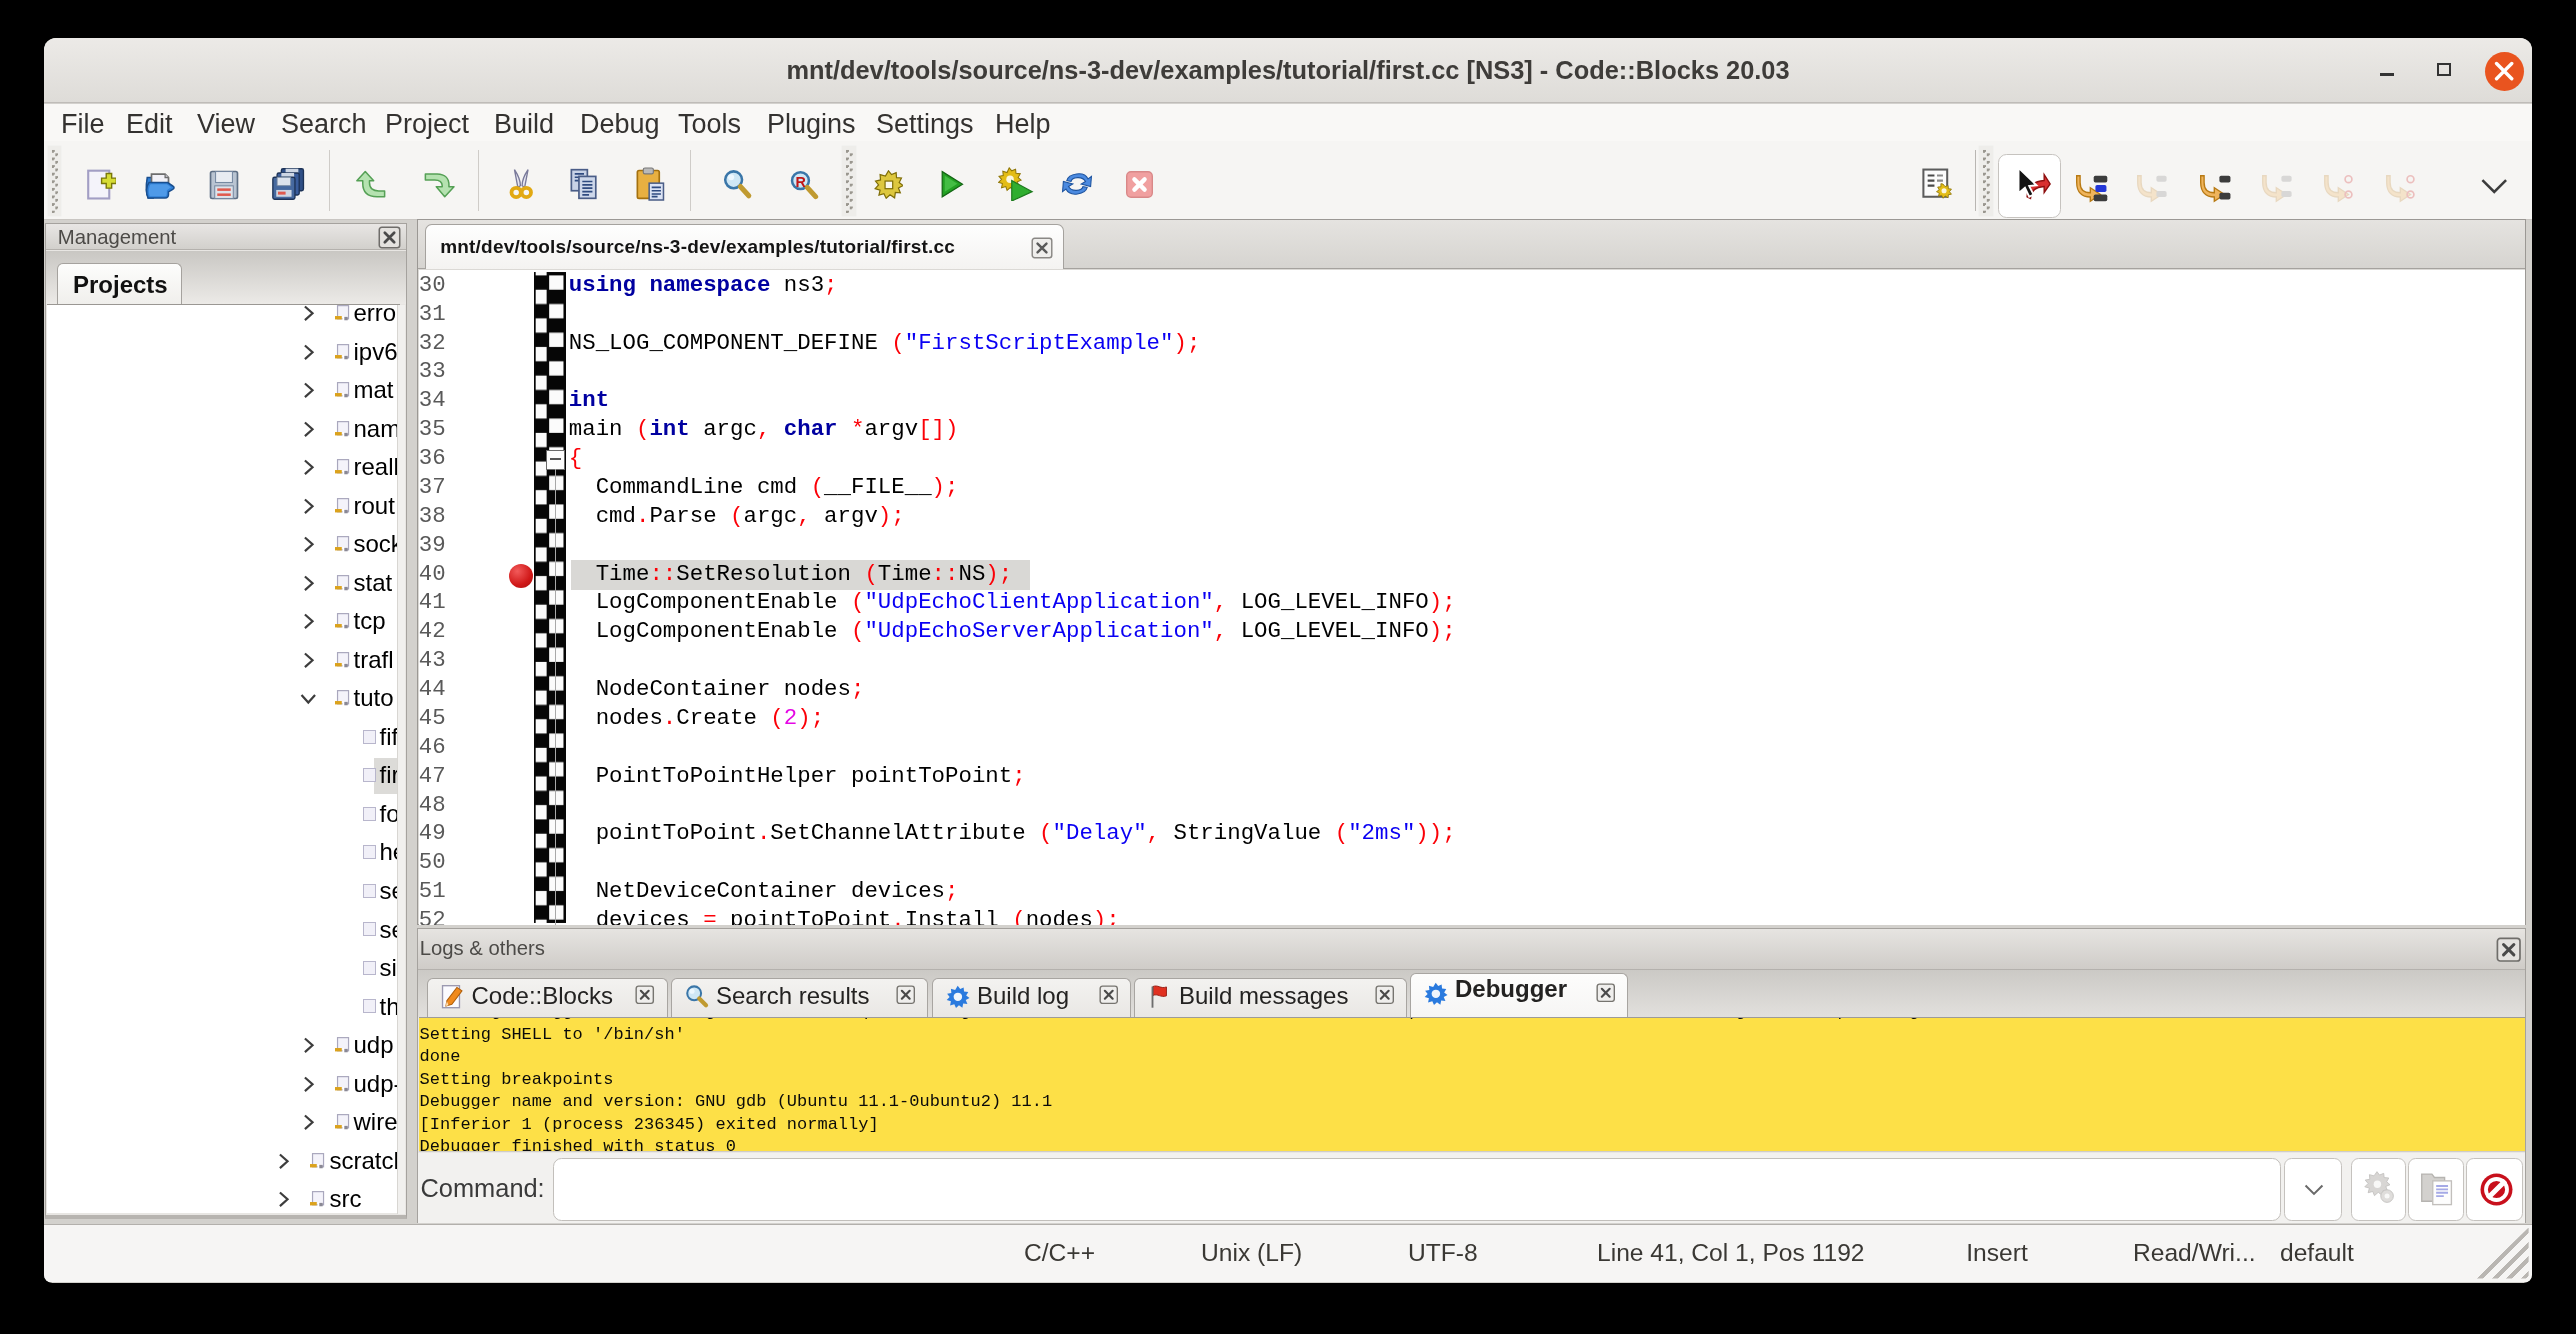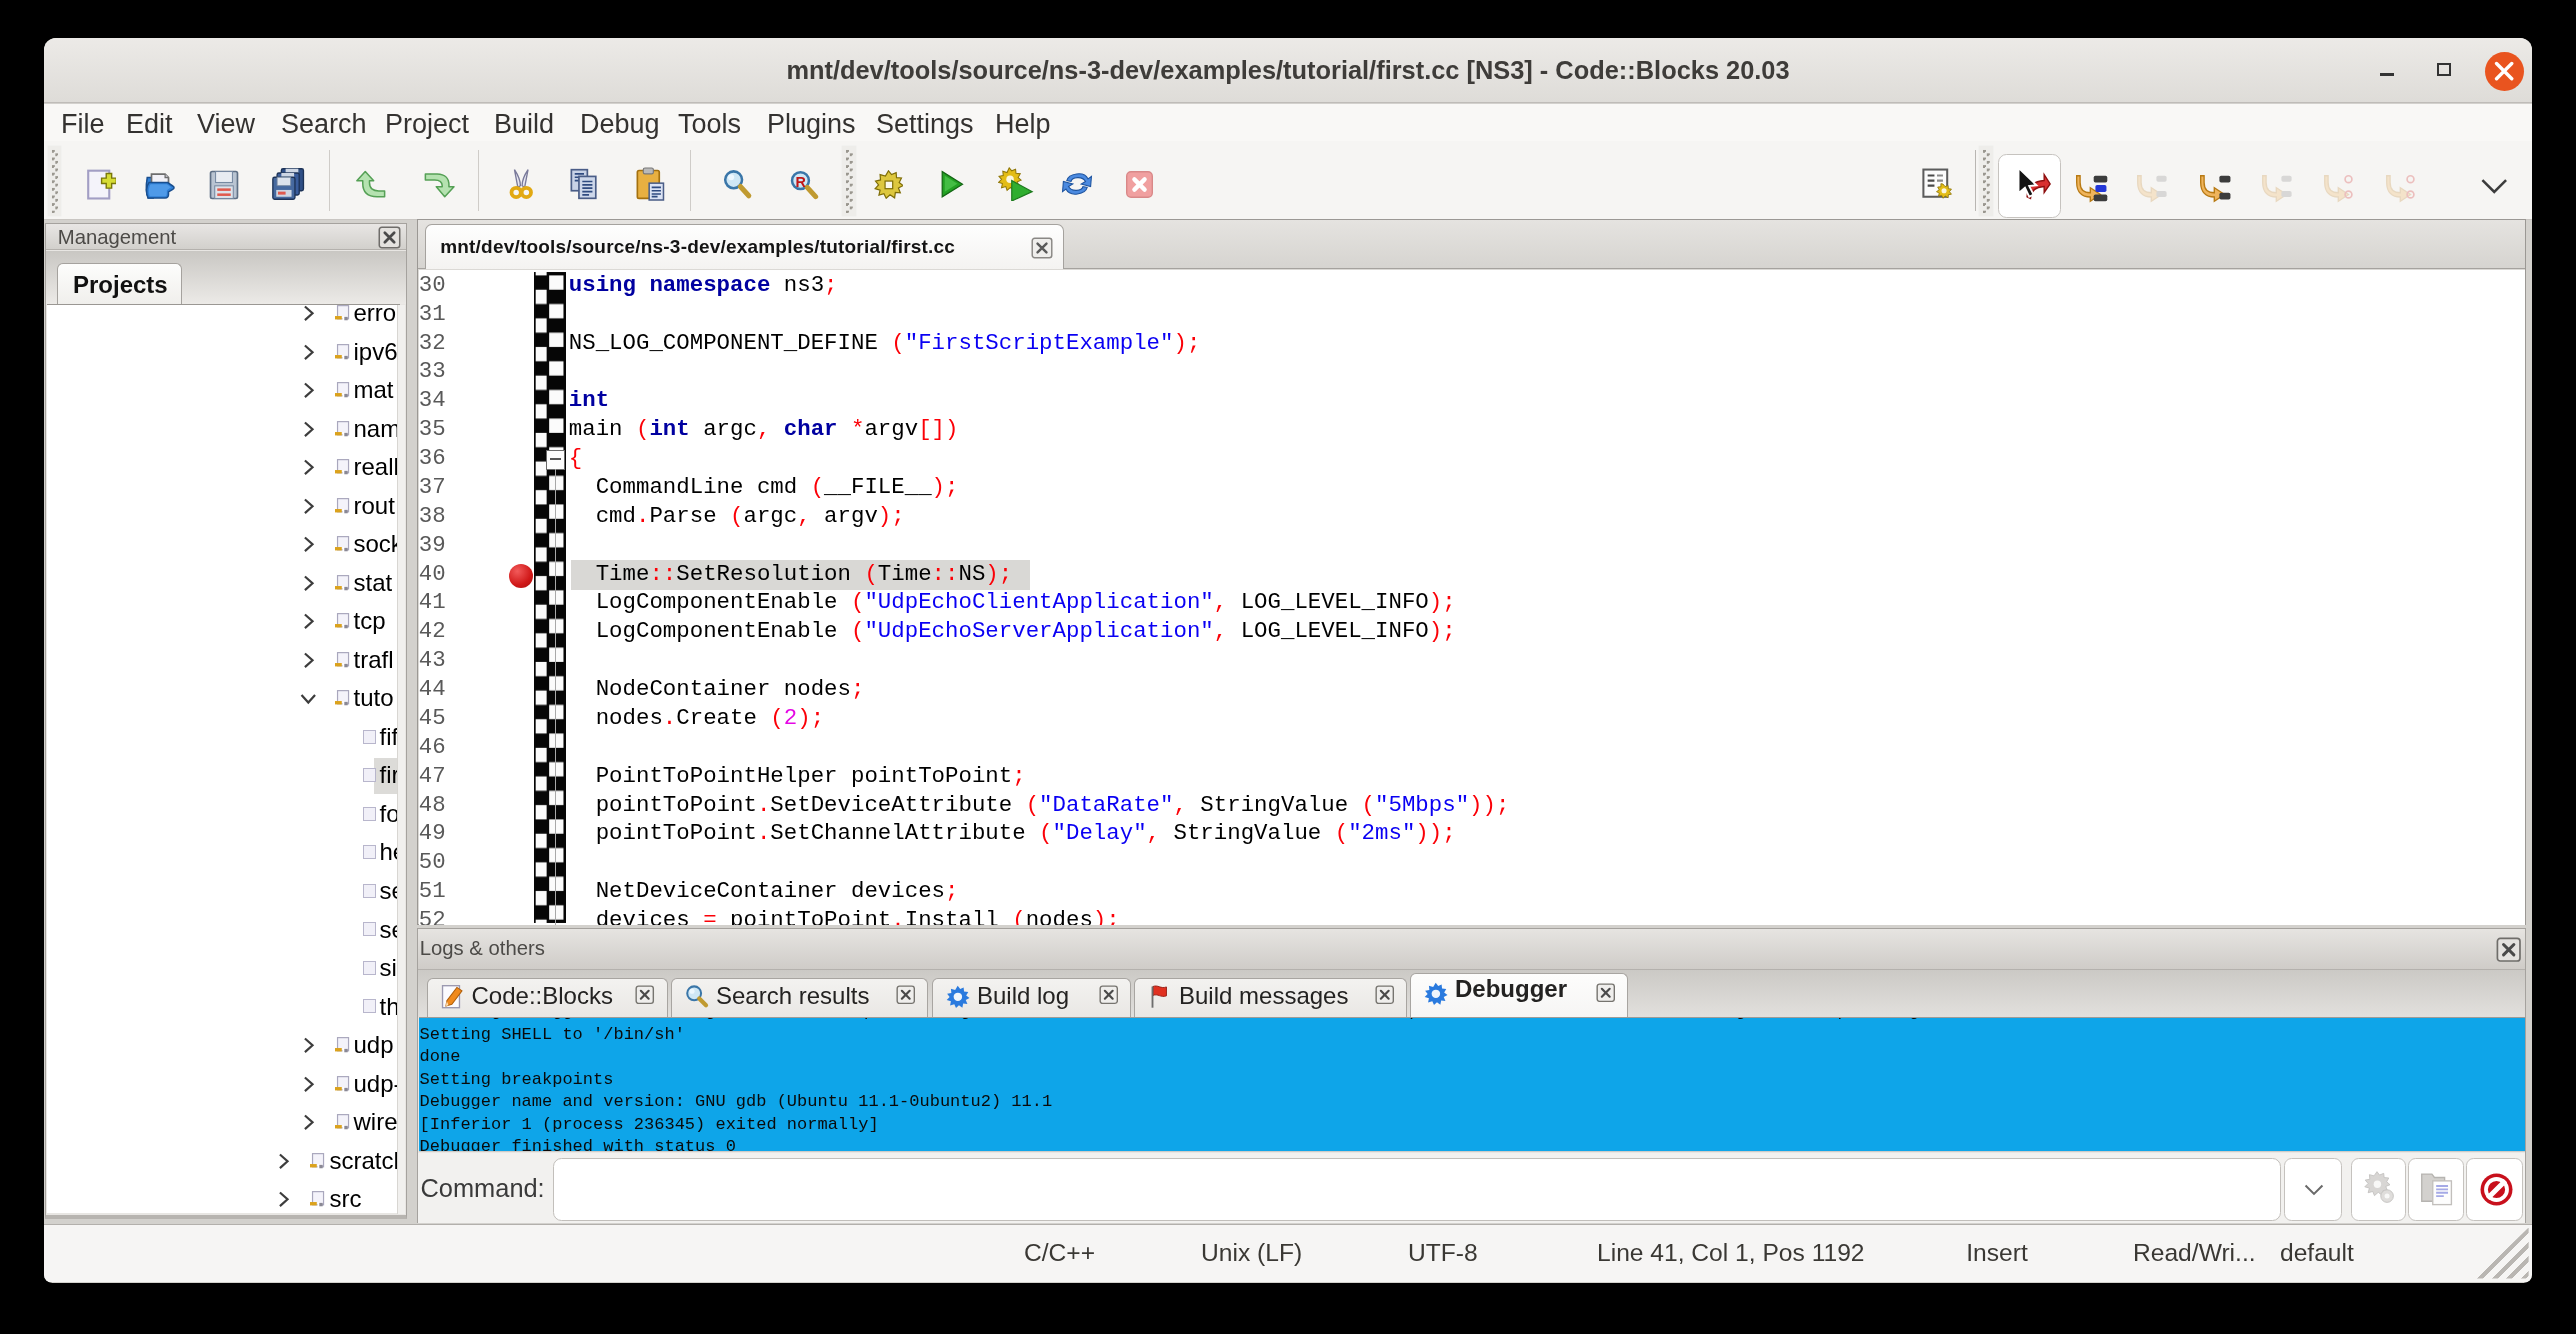--- a/index.html
+++ b/index.html
@@ -44,21 +44,21 @@
 .cl b{font-weight:bold;color:#0000a0}
 .p{color:#fb0007}.s{color:#0a00f3}.nm{color:#e408e4}
 .logs{position:absolute;left:373px;top:890px;width:2109px;height:295px;background:#e9e7e4;border:0.8px solid #a5a29e}
 .lcap{position:absolute;left:0;top:0;width:100%;height:41px;background:linear-gradient(#e6e4e1,#cfccc8);border-bottom:0.8px solid #b4b1ad}
 .lcap .t{position:absolute;left:1.7px;top:7.6px;font-size:20.3px;color:#4c4a47}
 .ltabs{position:absolute;left:0;top:41px;width:100%;height:47px;background:linear-gradient(#cbc9c5,#e2e0dd)}
 .ltab{position:absolute;top:7.6px;height:40px;background:linear-gradient(#f3f2f0,#e9e7e4);border:0.8px solid #a8a5a1;border-bottom:none;border-radius:6px 6px 0 0}
 .ltab.act{background:linear-gradient(#fdfdfc,#f6f5f4);top:2.5px;height:45px}
 .ltab .t{position:absolute;top:3.4px;font-size:24px;color:#232221;white-space:nowrap}
 .ltab.act .t{font-weight:bold;top:1px}
-.logbox{position:absolute;left:0.8px;top:88px;width:2106px;height:135px;background:#0ea5e9;border-top:0.8px solid #9e9b97;border-bottom:0.8px solid #cfccc8;overflow:hidden}
+.logbox{position:absolute;left:0.8px;top:88px;width:2106px;height:135px;background:#fde047;border-top:0.8px solid #9e9b97;border-bottom:0.8px solid #cfccc8;overflow:hidden}
 .ll{position:absolute;left:0.8px;font-family:"Liberation Mono",monospace;font-size:17px;color:#0a0a0a;white-space:pre}
 .cmdrow{position:absolute;left:0;top:224px;width:100%;height:70px;background:#f2f1ef}
 .cmdrow .lab{position:absolute;left:2.5px;top:21px;font-size:25.4px;color:#3a3a3a}
 .cmdinput{position:absolute;left:135px;top:5.1px;width:1728px;height:63px;background:#fff;border:1.3px solid #c2bfbb;border-radius:8.5px}
 .cbtn{position:absolute;top:5.1px;height:63px;background:#fff;border:1.3px solid #c5c2be;border-radius:7.6px}
 .status{position:absolute;left:0;top:1186px;width:100%;height:58px;background:#f6f5f4;border-top:0.8px solid #b3b0ac}
 .status span{position:absolute;top:13.5px;font-size:24.6px;color:#3a3834;white-space:nowrap}
 .gripc{position:absolute;right:3.4px;bottom:3.4px;width:53px;height:51px;background:repeating-linear-gradient(135deg,rgba(0,0,0,0) 0 6px,#b9b6b2 6px 10.2px);clip-path:polygon(100% 0,100% 100%,0 100%)}
 .xbtn{position:absolute}
 </style></head>
@@ -501,21 +501,20 @@
 <div class="cl" style="top:347px">  LogComponentEnable <span class="p">(</span><span class="s">"UdpEchoServerApplication"</span><span class="p">,</span> LOG_LEVEL_INFO<span class="p">);</span></div>
 <div class="lnum" style="top:376px">43</div>
 <div class="lnum" style="top:405px">44</div>
 <div class="cl" style="top:405px">  NodeContainer nodes<span class="p">;</span></div>
 <div class="lnum" style="top:434px">45</div>
 <div class="cl" style="top:434px">  nodes<span class="p">.</span>Create <span class="p">(</span><span class="nm">2</span><span class="p">);</span></div>
 <div class="lnum" style="top:463px">46</div>
 <div class="lnum" style="top:492px">47</div>
 <div class="cl" style="top:492px">  PointToPointHelper pointToPoint<span class="p">;</span></div>
 <div class="lnum" style="top:521px">48</div>
-<div class="cl" style="top:521px">  pointToPoint<span class="p">.</span>SetDeviceAttribute <span class="p">(</span><span class="s">"DataRate"</span><span class="p">,</span> StringValue <span class="p">(</span><span class="s">"5Mbps"</span><span class="p">));</span></div>
 <div class="lnum" style="top:549px">49</div>
 <div class="cl" style="top:549px">  pointToPoint<span class="p">.</span>SetChannelAttribute <span class="p">(</span><span class="s">"Delay"</span><span class="p">,</span> StringValue <span class="p">(</span><span class="s">"2ms"</span><span class="p">));</span></div>
 <div class="lnum" style="top:578px">50</div>
 <div class="lnum" style="top:607px">51</div>
 <div class="cl" style="top:607px">  NetDeviceContainer devices<span class="p">;</span></div>
 <div class="lnum" style="top:636px">52</div>
 <div class="cl" style="top:636px">  devices <span class="p">=</span> pointToPoint<span class="p">.</span>Install <span class="p">(</span>nodes<span class="p">);</span></div>
 <div class="abs" style="left:90px;top:294px;width:24px;height:24px;border-radius:50%;background:radial-gradient(circle at 35% 30%,#f25a5a,#d01818 60%,#a80f0f);"></div>
 <div class="abs" style="left:127px;top:180px;width:19.5px;height:19.5px;background:#fcfcfc;border:1.3px solid #6a6a6a"></div>
 <div class="abs" style="left:131px;top:188px;width:11px;height:2.1px;background:#555"></div>

